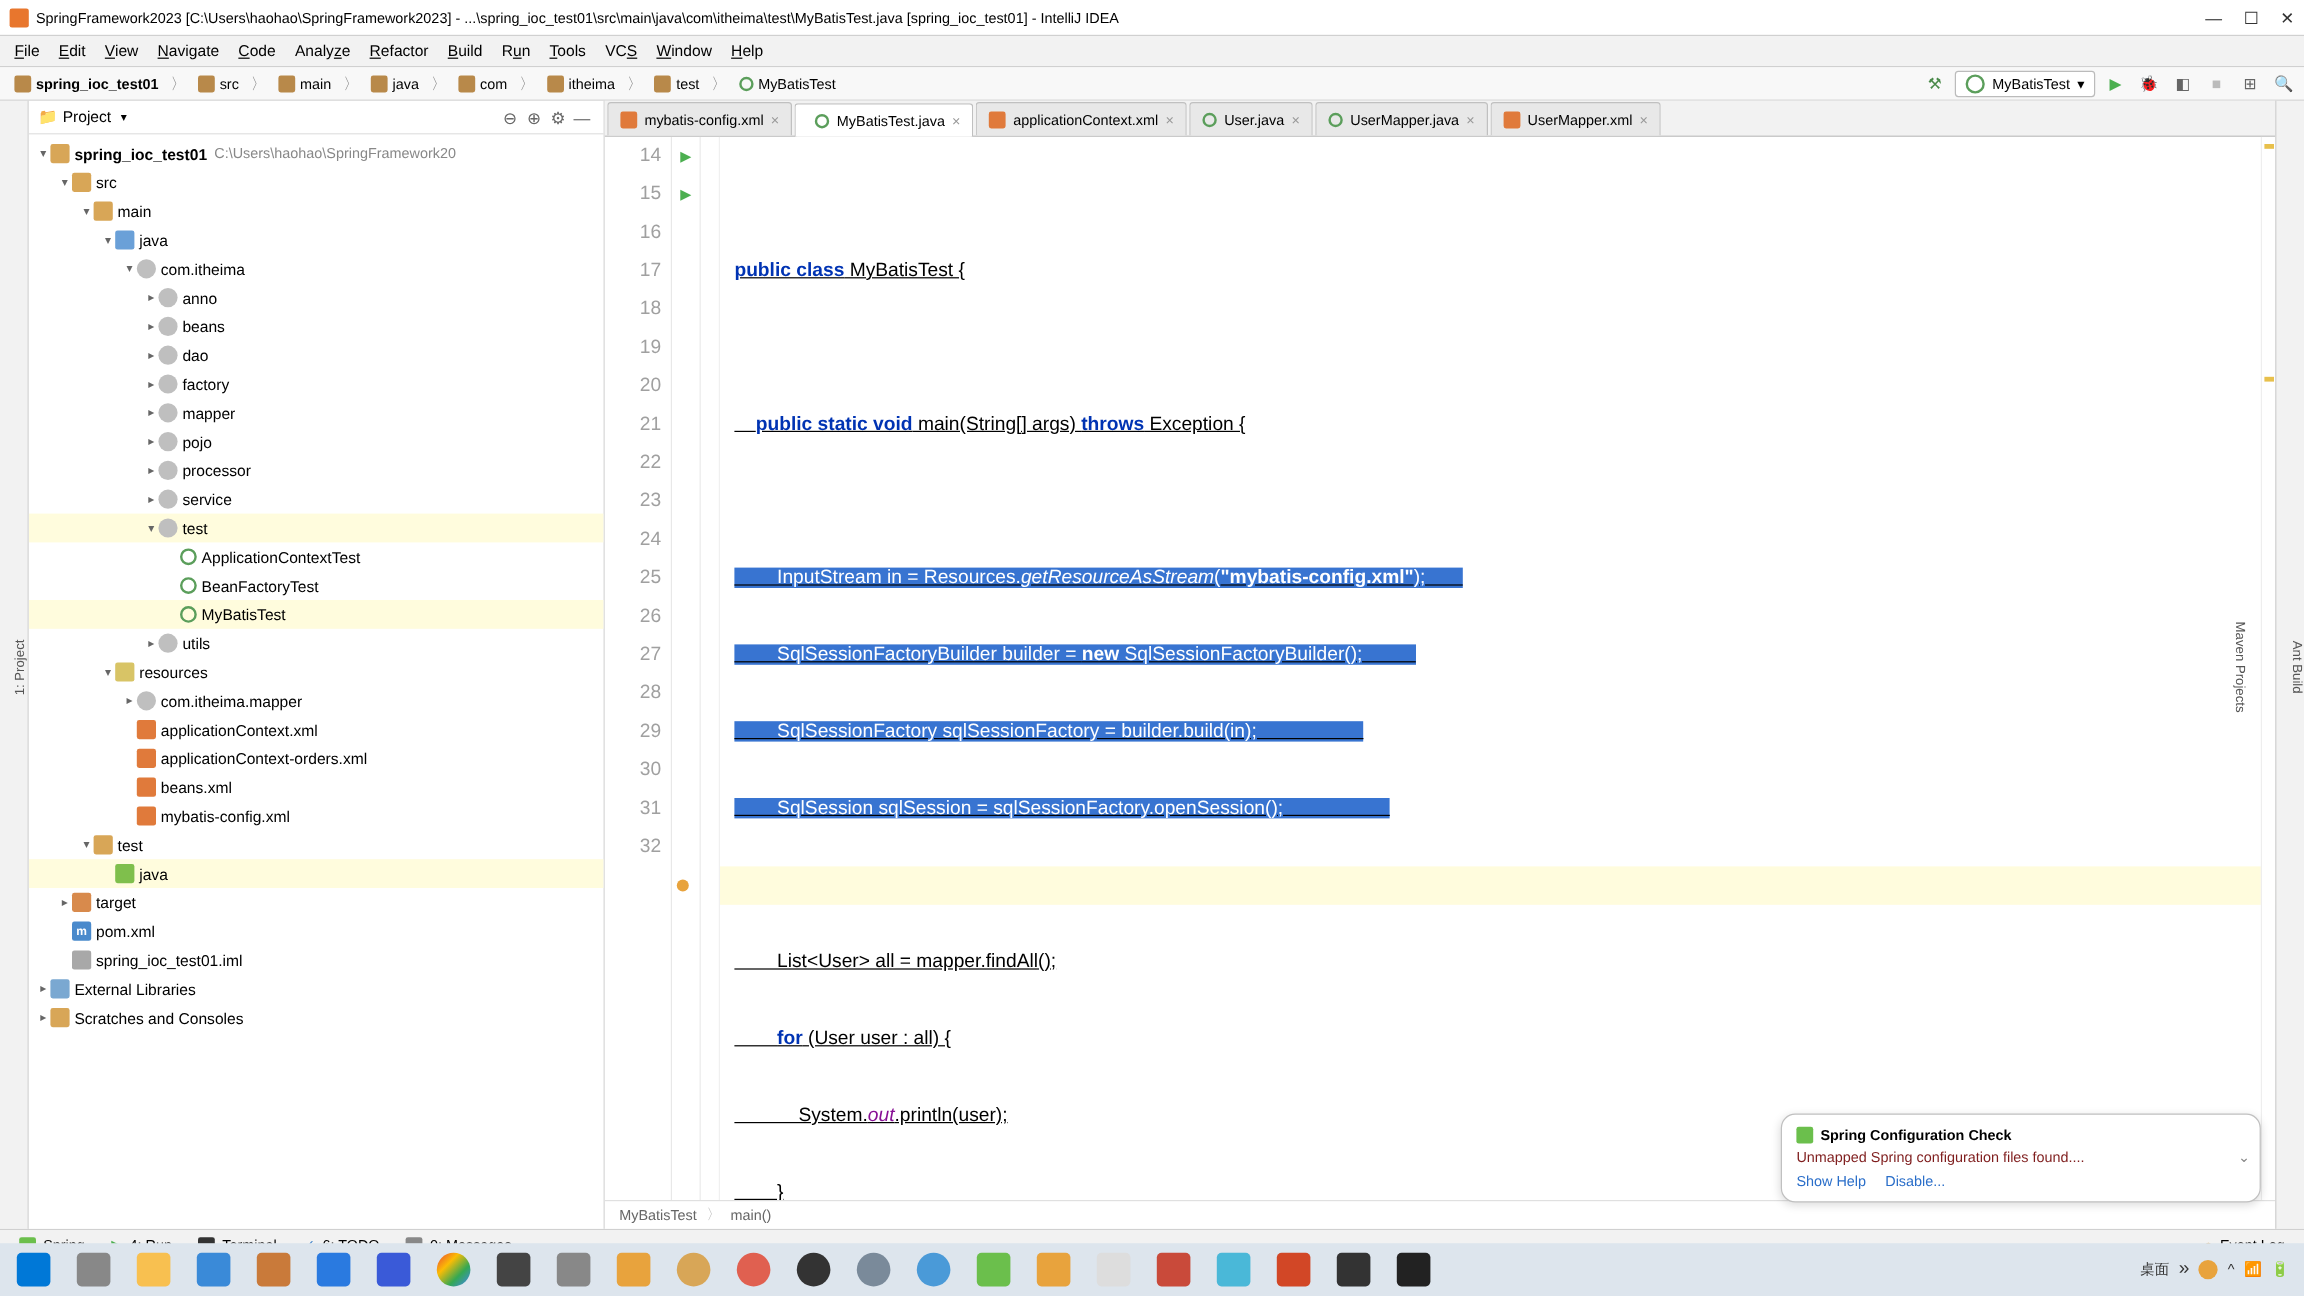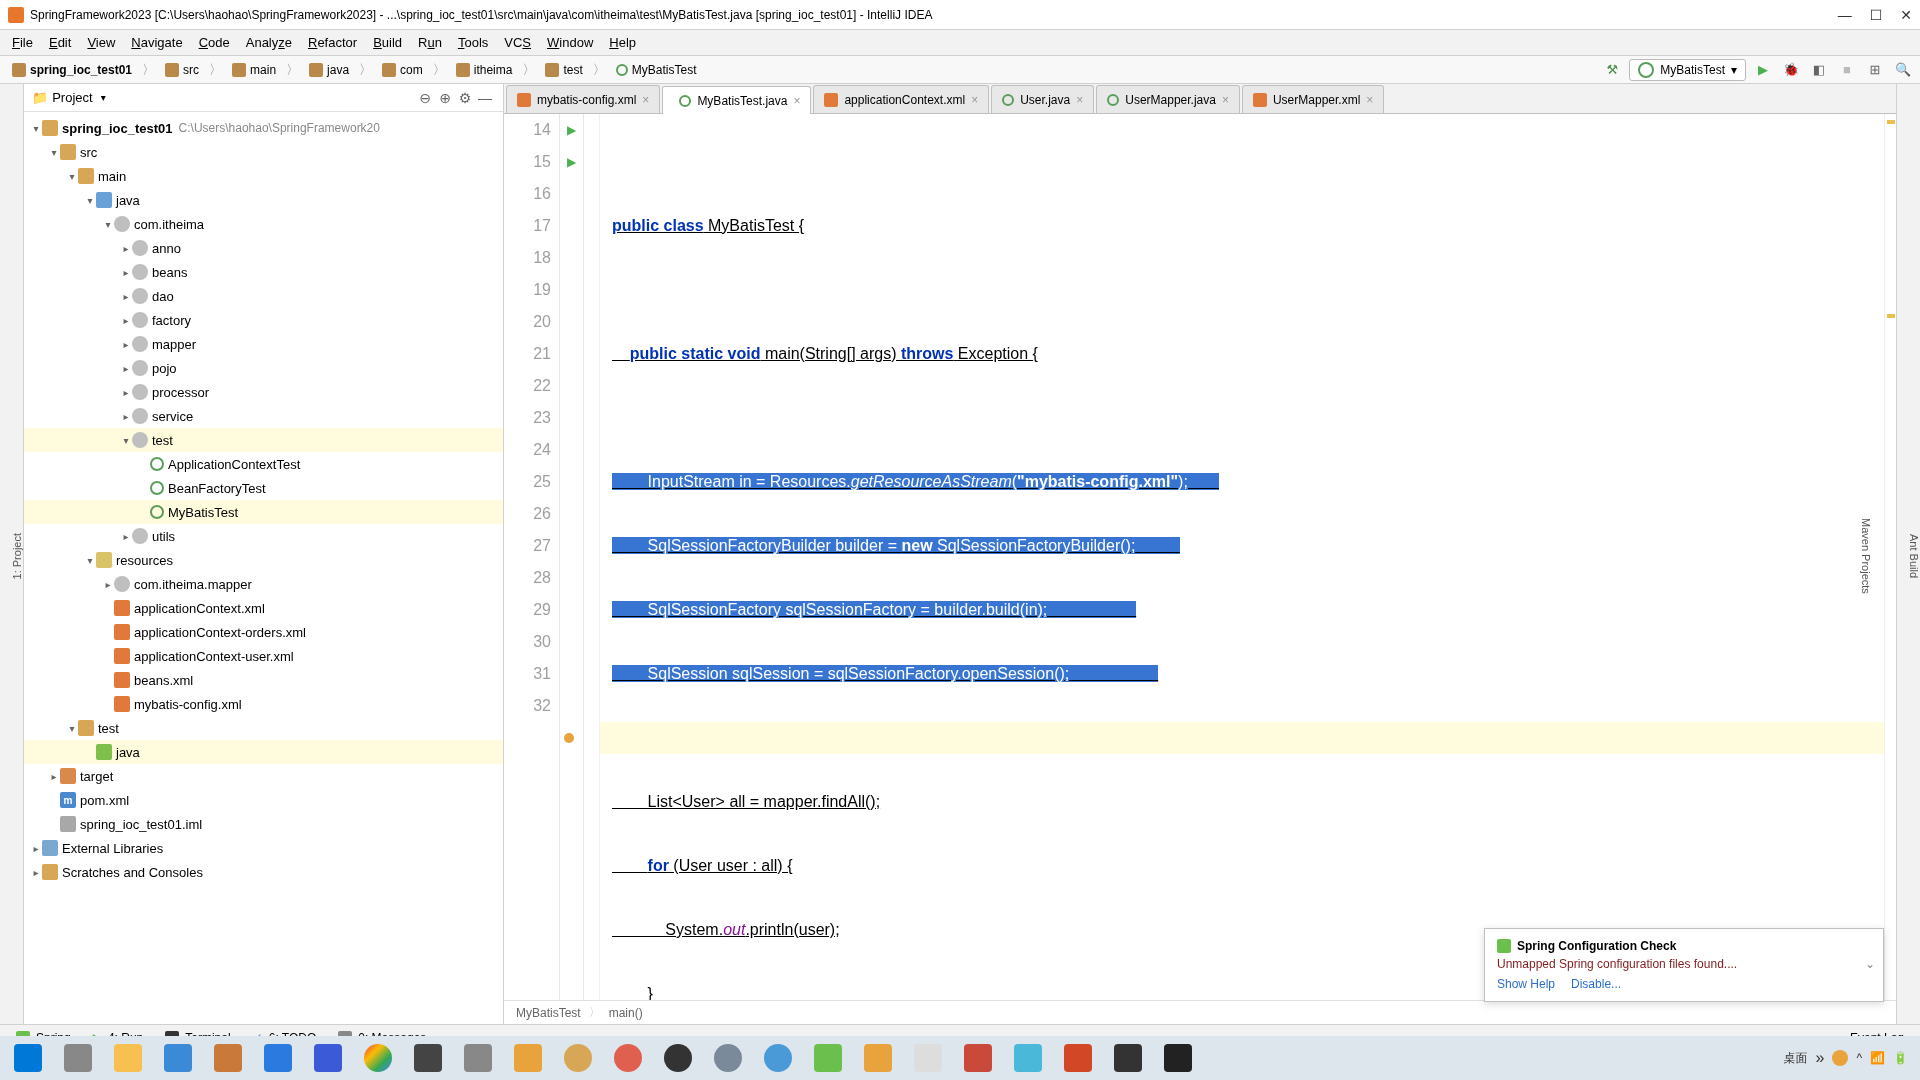--- a/index.html
+++ b/index.html
@@ -87,21 +87,21 @@
 .breadcrumb-editor .bsep { color:#bbb; }
 
 .bottom-tabs { height:26px; background:#f2f2f2; border-top:1px solid #d0d0d0; display:flex; align-items:center; padding:0 6px; gap:2px; }
 .bottom-tabs .btab { padding:0 10px; height:100%; display:flex; align-items:center; gap:6px; font-size:12px; cursor:pointer; }
 .bottom-tabs .btab .bico { width:14px; height:14px; border-radius:2px; }
 .bottom-tabs .spacer { flex:1; }
 
 .statusbar { height:26px; background:#f2f2f2; border-top:1px solid #d0d0d0; display:flex; align-items:center; padding:0 8px; font-size:12px; color:#555; }
 .statusbar .spacer { flex:1; }
 
-.notification { position:absolute; right:36px; bottom:78px; width:400px; background:#fff; border:1px solid #c0c0c0; border-radius:0; box-shadow:0 2px 8px rgba(0,0,0,0.15); padding:10px 12px; font-size:12px; }
+.notification { position:absolute; right:36px; bottom:78px; width:400px; background:#fff; border:1px solid #c0c0c0; border-radius:12px; box-shadow:0 2px 8px rgba(0,0,0,0.15); padding:10px 12px; font-size:12px; }
 .notification .ntitle { font-weight:bold; display:flex; align-items:center; gap:6px; }
 .notification .ntitle::before { content:""; width:14px; height:14px; background:#6bbf4c; border-radius:2px; }
 .notification .nbody { color:#7f1d1d; margin-top:4px; }
 .notification .nactions { margin-top:6px; display:flex; gap:16px; }
 .notification .nactions a { color:#2a6ec9; text-decoration:none; cursor:pointer; }
 .notification .expand { position:absolute; right:8px; top:28px; color:#888; cursor:pointer; }
 
 .error-stripe { position:absolute; right:0; top:0; width:12px; height:100%; background:#fff; border-left:1px solid #eee; }
 .error-stripe .mark { position:absolute; right:1px; width:8px; height:4px; }
 .error-stripe .mark.warn { background:#e8c04c; }
@@ -314,25 +314,20 @@
         </div>
       <div class="tree-node" style="padding-left:78px">
           <span class="tw"></span>
           <span class="ticon xml"></span>
           <span class="tlabel">applicationContext.xml</span>
         </div>
       <div class="tree-node" style="padding-left:78px">
           <span class="tw"></span>
           <span class="ticon xml"></span>
           <span class="tlabel">applicationContext-orders.xml</span>
-        </div>
-      <div class="tree-node" style="padding-left:78px">
-          <span class="tw"></span>
-          <span class="ticon xml"></span>
-          <span class="tlabel">applicationContext-user.xml</span>
         </div>
       <div class="tree-node" style="padding-left:78px">
           <span class="tw"></span>
           <span class="ticon xml"></span>
           <span class="tlabel">beans.xml</span>
         </div>
       <div class="tree-node" style="padding-left:78px">
           <span class="tw"></span>
           <span class="ticon xml"></span>
           <span class="tlabel">mybatis-config.xml</span>

